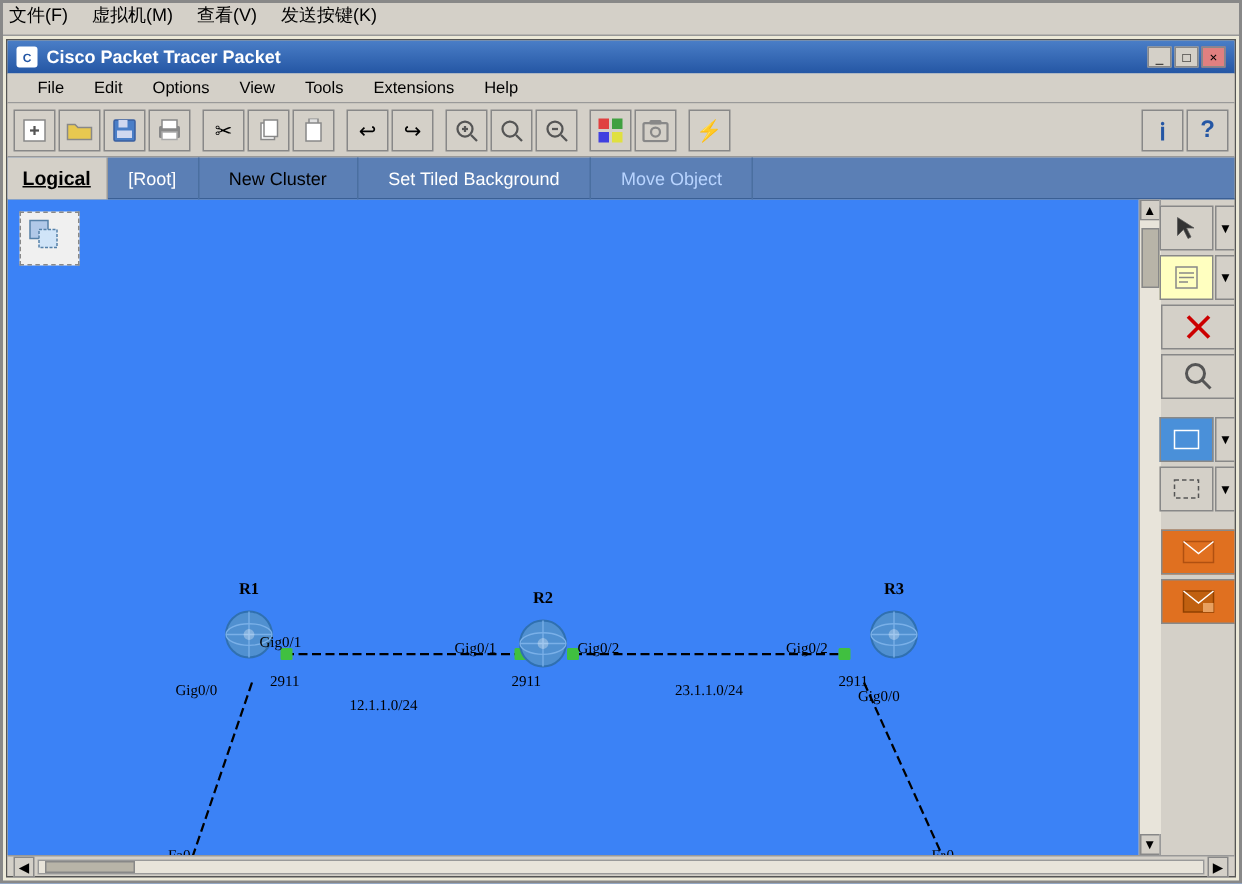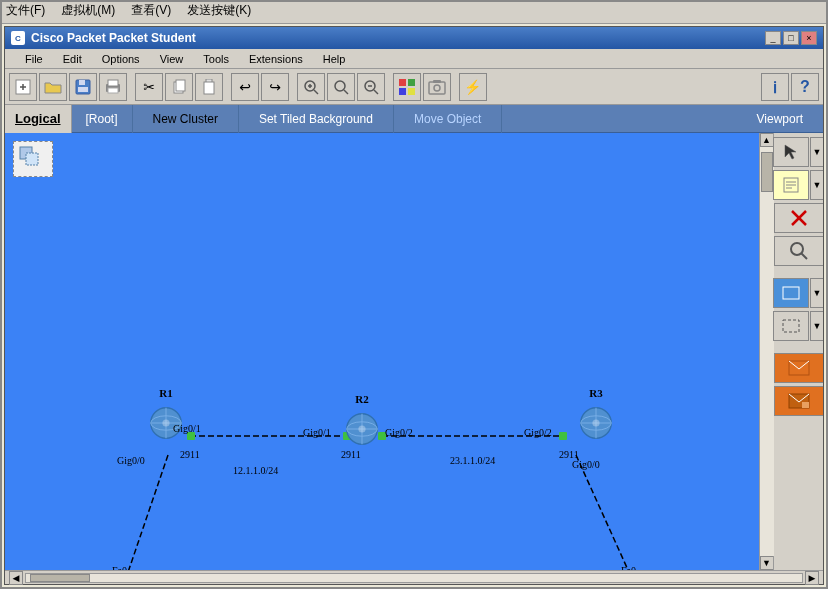--- a/index.html
+++ b/index.html
@@ -87,21 +87,21 @@
     <span>虚拟机(M)</span>
     <span>查看(V)</span>
     <span>发送按键(K)</span>
   </div>
 
   <div id="cisco-window">
 
     <div id="cisco-titlebar">
       <div id="cisco-titlebar-left">
         <div id="cisco-logo">C</div>
-        <span id="cisco-title-text">Cisco Packet Packet Student</span>
+        <span id="cisco-title-text">Cisco Packet Tracer Packet</span>
       </div>
       <div id="cisco-titlebar-btns">
         <div class="title-btn">_</div>
         <div class="title-btn">□</div>
         <div class="title-btn" style="background:#e08080;">×</div>
       </div>
     </div>
 
     <div id="cisco-menu">
       <span>File</span>
@@ -202,21 +202,20 @@
       <div class="tb-btn" style="font-weight:bold;color:#2456a4;font-size:16px;">ℹ</div>
       <div class="tb-btn" style="font-weight:bold;color:#2456a4;font-size:16px;">?</div>
     </div>
 
     <div id="action-bar">
       <div id="logical-label">Logical</div>
       <div id="breadcrumb-root">[Root]</div>
       <div id="new-cluster-btn">New Cluster</div>
       <div id="set-tiled-bg-btn">Set Tiled Background</div>
       <div id="move-object-btn">Move Object</div>
-      <div id="viewport-btn">Viewport</div>
     </div>
 
     <div id="main-area">
 
       <div id="canvas">
 
         <div id="logical-icon">
           <div class="logical-icon-img">
             <svg width="30" height="28" viewBox="0 0 30 28">
               <rect x="2" y="2" width="12" height="12" fill="#b0c8e8" stroke="#5580a8" stroke-width="1"></rect>

